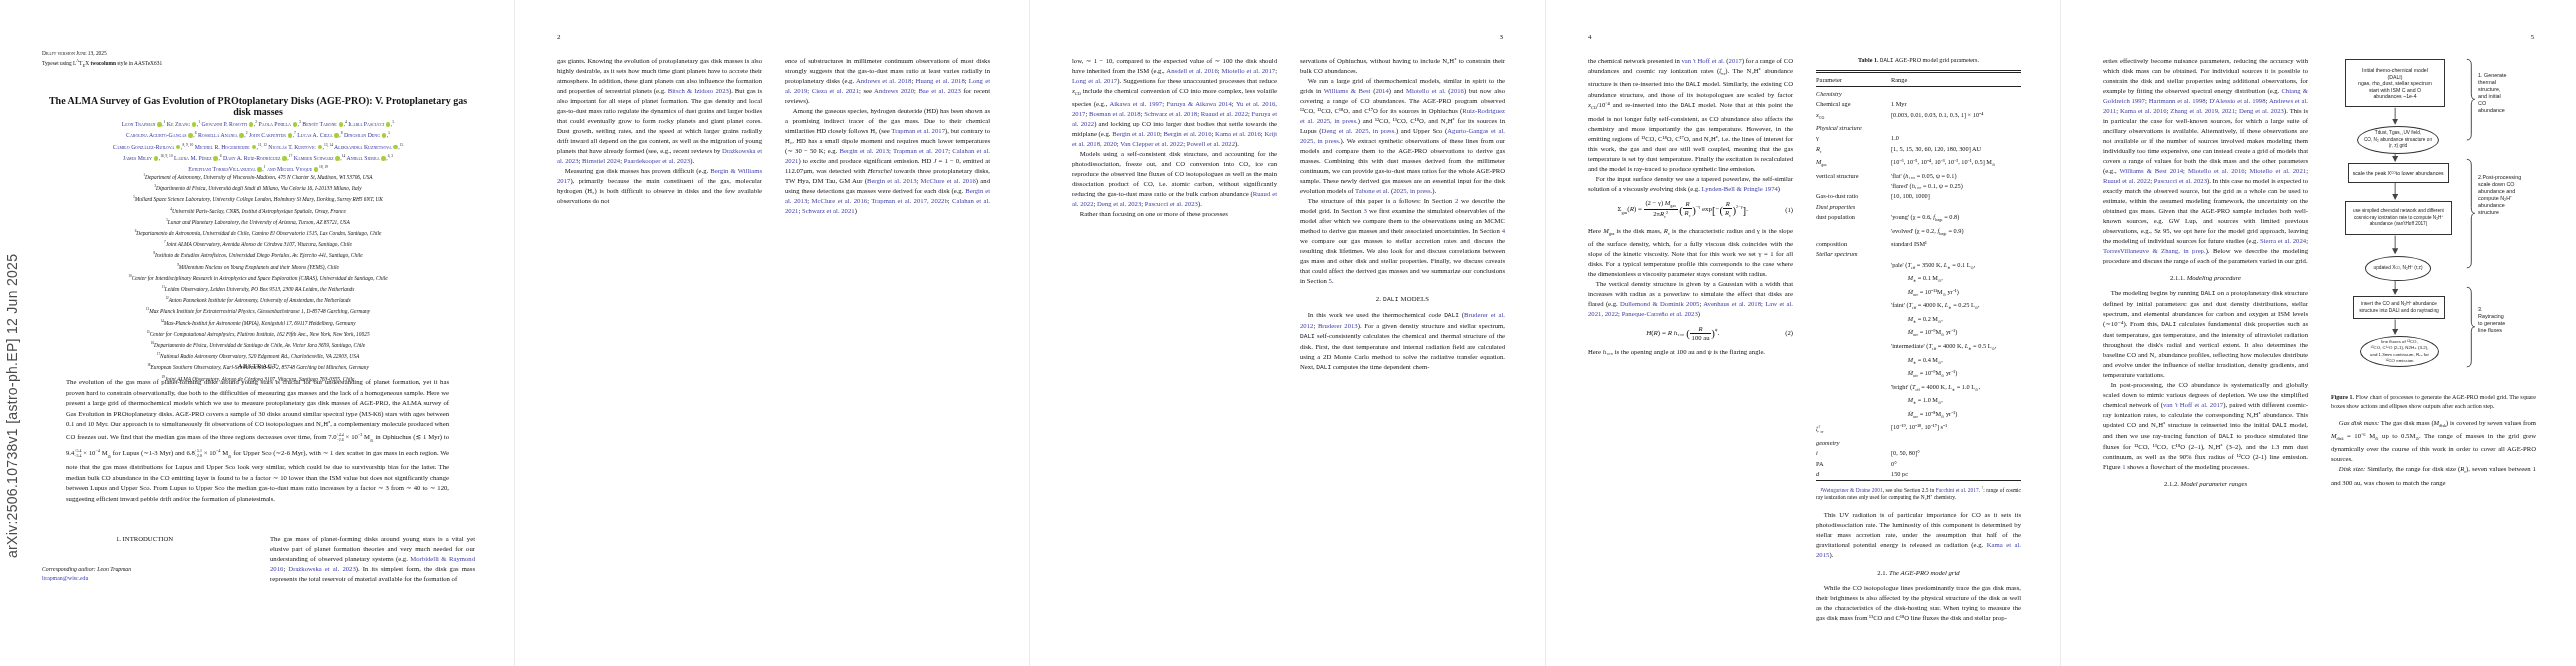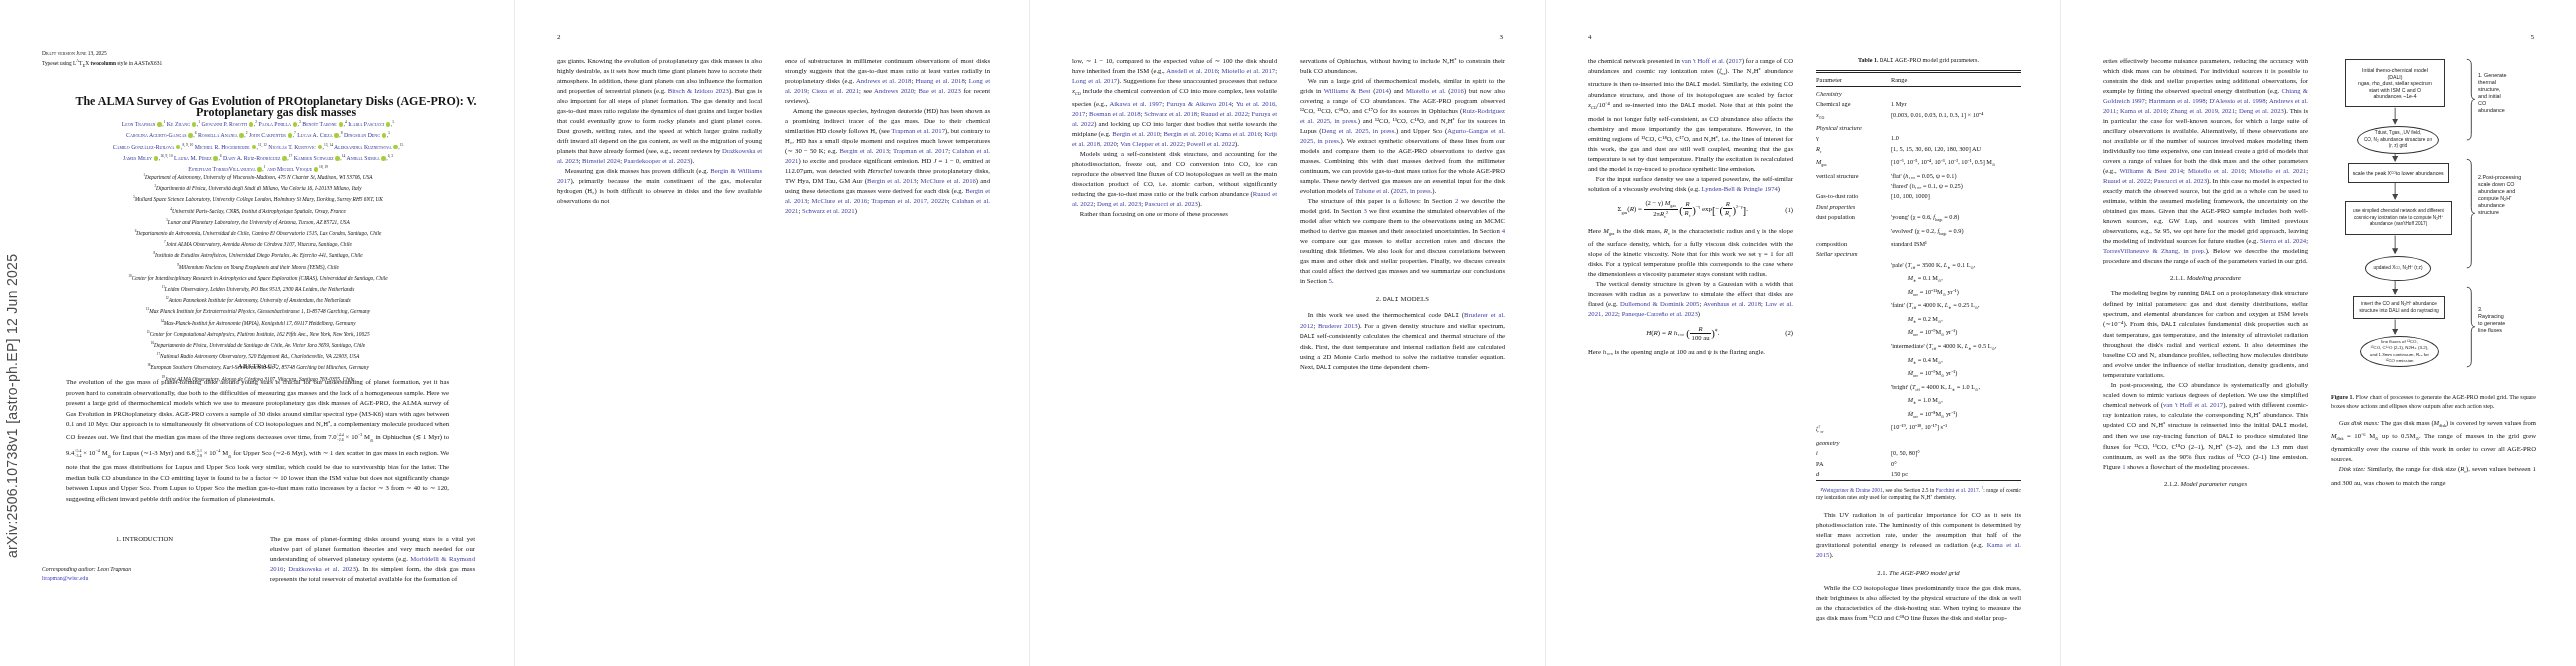--- a/index.html
+++ b/index.html
@@ -35,22 +35,22 @@
   .bp{font-size:1.55em;vertical-align:middle;font-weight:400;}
 
   
   .arxiv{position:absolute;left:4.4px;top:172px;height:467px;width:22px;
          writing-mode:vertical-rl;transform:rotate(180deg);
          font-family:"Liberation Sans",sans-serif;font-size:14px;color:#4a4a4a;
          letter-spacing:0.3px;text-align:center;}
   .masthead{position:absolute;left:42px;top:50px;font-size:5.4px;line-height:7.8px;}
   .masthead .l1{font-variant:small-caps;}
   .ltxA{font-size:0.7em;vertical-align:super;} .ltxE{font-size:0.85em;vertical-align:sub;}
-  .title{position:absolute;left:59px;top:96px;width:434px;text-align:center;
-         font-size:12px;font-weight:bold;line-height:10.6px;}
+  .title{position:absolute;left:41px;top:96px;width:434px;text-align:center;
+         font-size:10px;font-weight:bold;line-height:10.6px;}
   .authors{position:absolute;left:42px;top:118px;width:432px;text-align:center;
            font-variant:small-caps;font-size:5.8px;line-height:9.4px;color:#32329b;}
   .authors sup{color:#222;font-variant:normal;}
   .oi{display:inline-block;width:4.4px;height:4.4px;border-radius:50%;background:#a6ce39;
       margin:0 0.6px 0 1.7px;vertical-align:-0.6px;}
   .affils{position:absolute;left:42px;top:171px;width:432px;text-align:center;
           font-style:italic;font-size:5.4px;line-height:9.4px;}
   .affils sup{font-style:normal;}
   .abshead{position:absolute;left:0;top:362px;width:515px;text-align:center;
            font-size:6.7px;letter-spacing:0.6px;}

